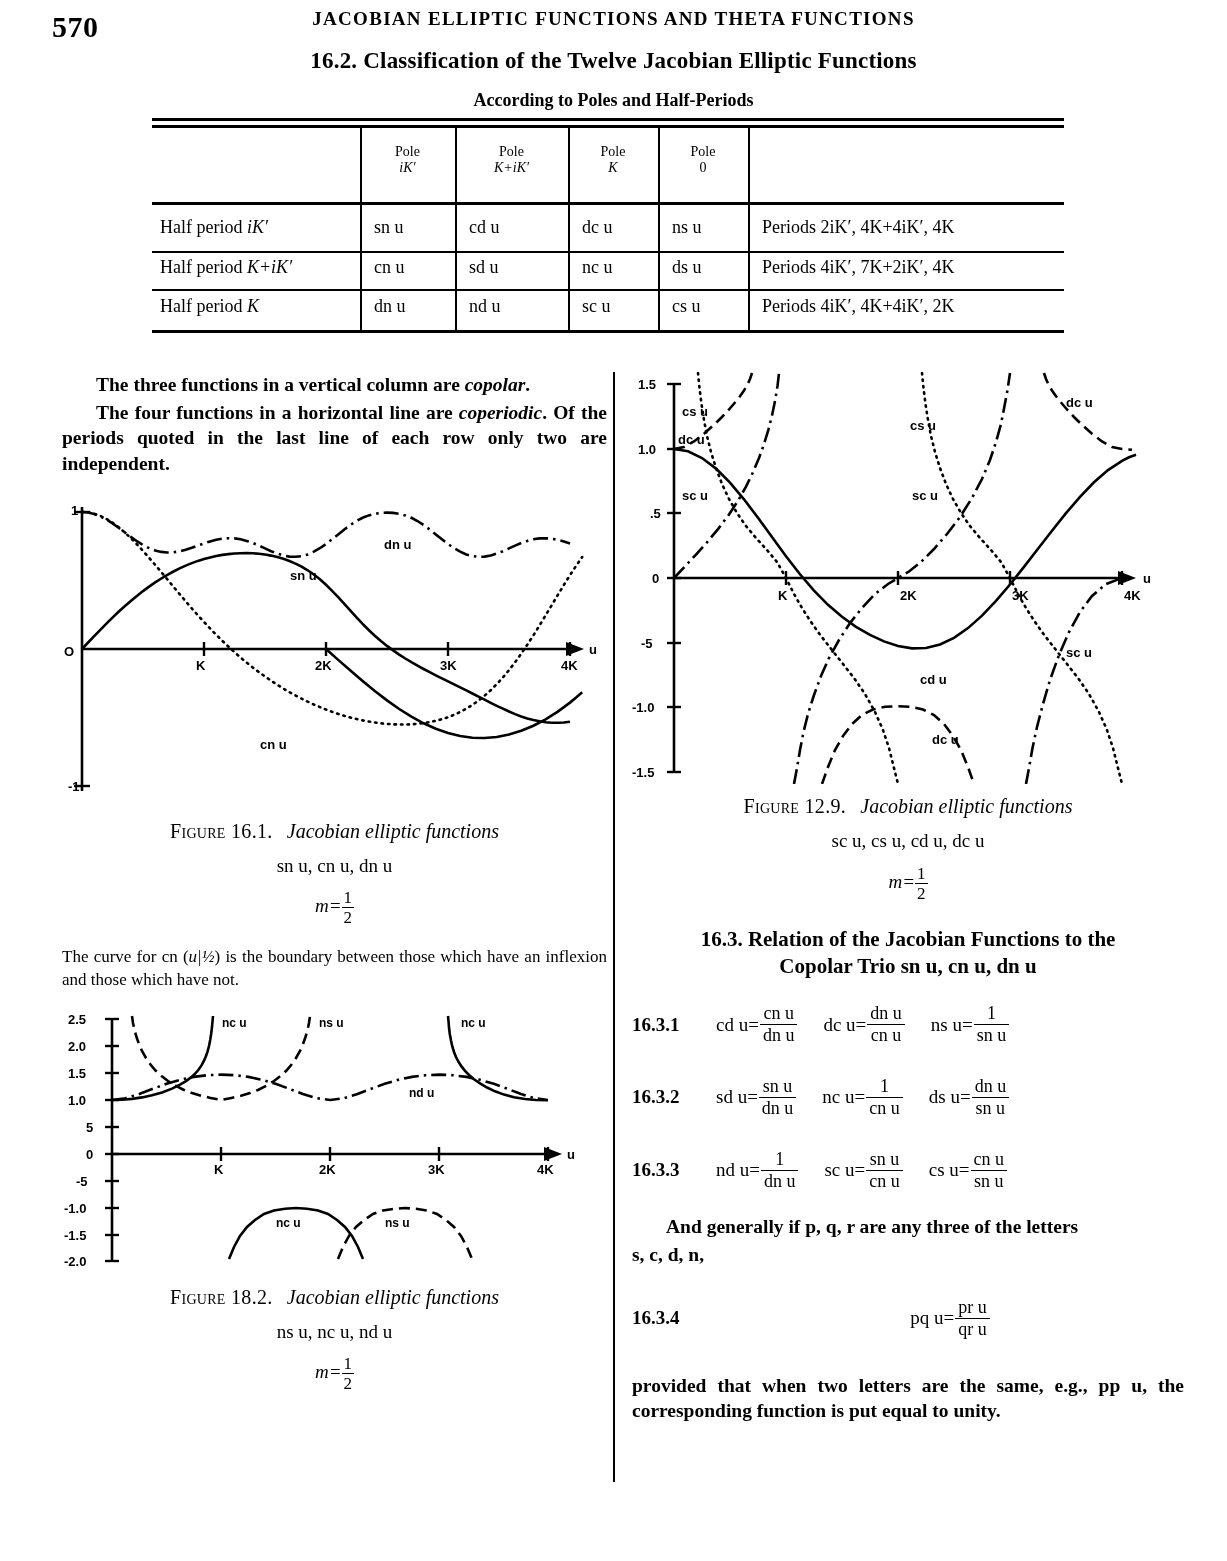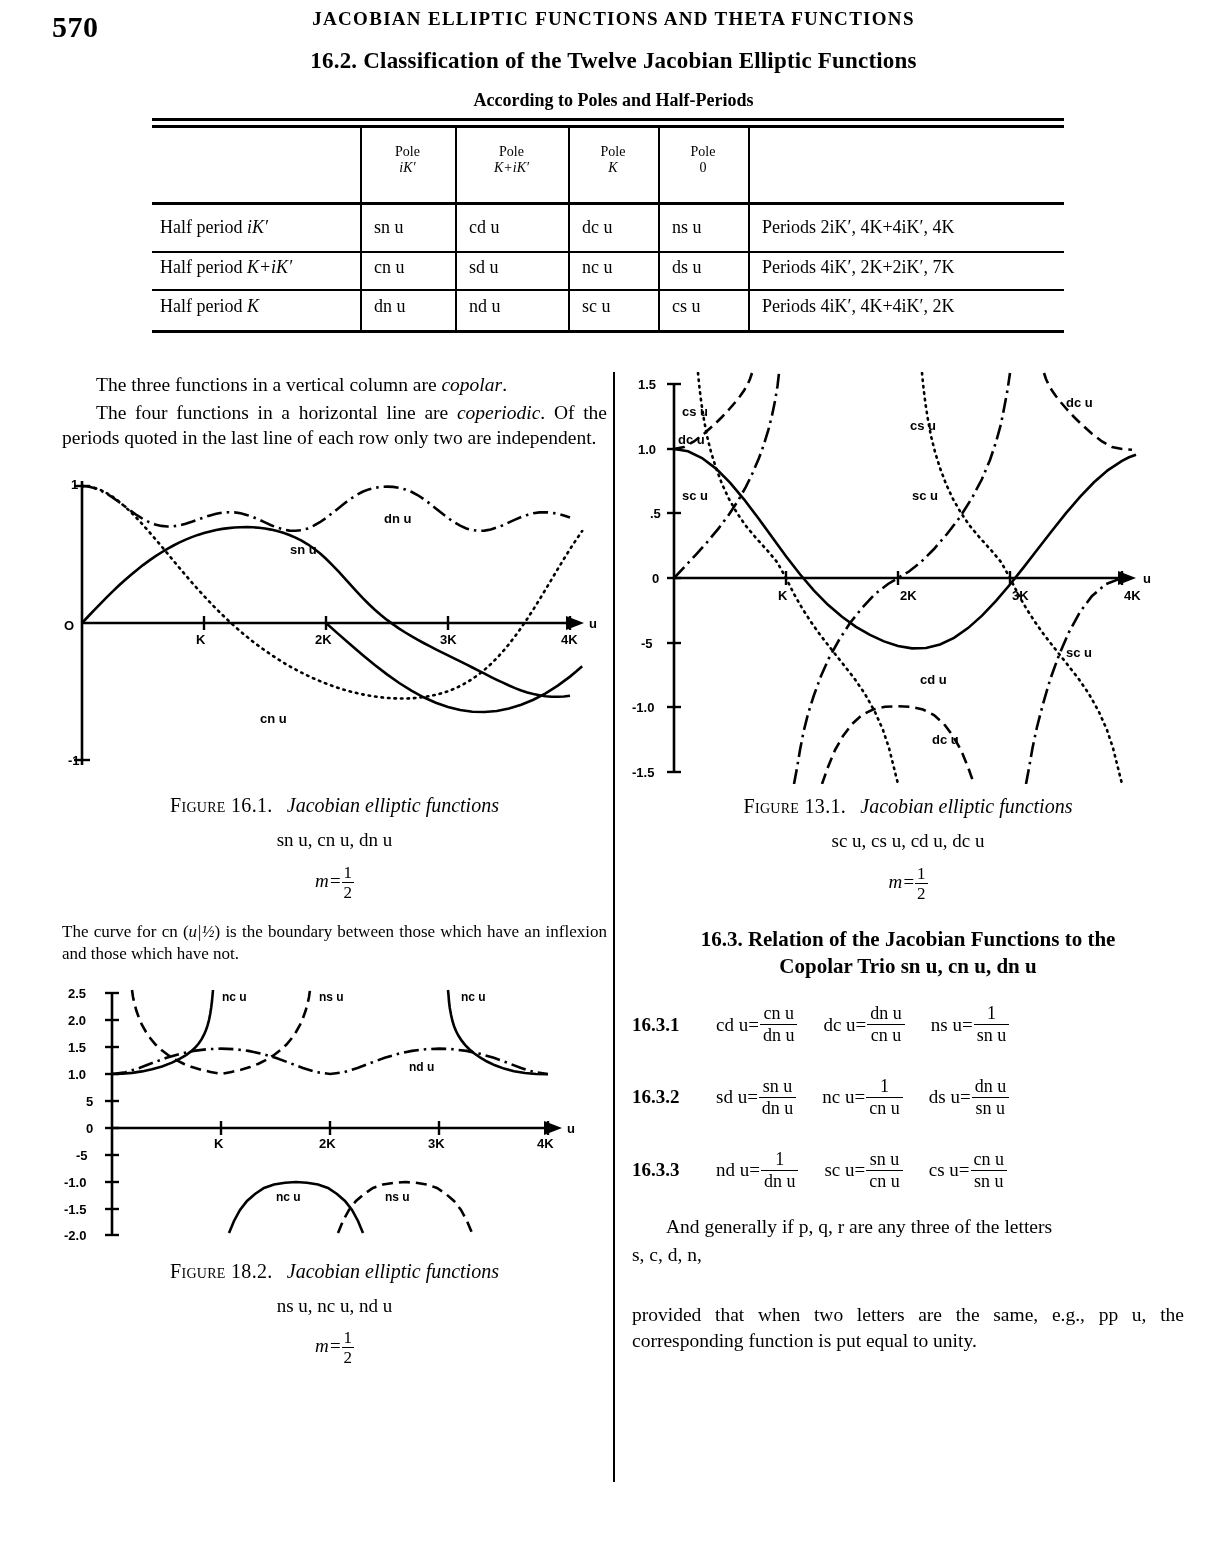--- a/index.html
+++ b/index.html
@@ -26,21 +26,21 @@
   .rule{position:absolute;background:#000;}
   .tbl-cell{position:absolute;font-size:18px;}
   .ital{font-style:italic;}
   .tbl-head{text-align:center;line-height:1.12;font-size:14px;}
 
   
   .colL{position:absolute;left:62px;top:372px;width:545px;}
   .colR{position:absolute;left:632px;top:372px;width:552px;}
   .vrule{position:absolute;left:613px;top:372px;width:2px;height:1110px;background:#000;}
 
-  .para{font-size:19.5px;line-height:1.32;text-align:justify;margin:0 0 2px 0;}
+  .para{font-size:19.5px;line-height:1.32;text-align:justify;margin:0 0 2px 0;font-weight:bold;}
   .para.ind{text-indent:34px;}
   .it{font-style:italic;}
 
   .small{font-size:17px;line-height:1.3;text-align:justify;}
 
   
   .cap{width:100%;text-align:center;font-size:19px;line-height:1.45;}
   .cap .fg{font-variant:small-caps;font-size:20px;letter-spacing:.3px;}
   .cap .ci{font-style:italic;font-size:20px;}
   .frac{display:inline-block;vertical-align:middle;text-align:center;line-height:1.0;}
@@ -119,21 +119,21 @@
     <div class="tbl-cell" style="left:317px;top:99px;"><span>cd u</span></div>
     <div class="tbl-cell" style="left:430px;top:99px;"><span>dc u</span></div>
     <div class="tbl-cell" style="left:520px;top:99px;"><span>ns u</span></div>
     <div class="tbl-cell" style="left:610px;top:99px;">Periods 2iK′, 4K+4iK′, 4K</div>
 
     <div class="tbl-cell" style="left:8px;top:139px;text-align:right;"><span>Half period </span><span class="ital">K+iK′</span></div>
     <div class="tbl-cell" style="left:222px;top:139px;"><span>cn u</span></div>
     <div class="tbl-cell" style="left:317px;top:139px;"><span>sd u</span></div>
     <div class="tbl-cell" style="left:430px;top:139px;"><span>nc u</span></div>
     <div class="tbl-cell" style="left:520px;top:139px;"><span>ds u</span></div>
-    <div class="tbl-cell" style="left:610px;top:139px;">Periods 4iK′, 2K+2iK′, 7K</div>
+    <div class="tbl-cell" style="left:610px;top:139px;">Periods 4iK′, 7K+2iK′, 4K</div>
 
     <div class="tbl-cell" style="left:8px;top:178px;"><span>Half period </span><span class="ital">K</span></div>
     <div class="tbl-cell" style="left:222px;top:178px;"><span>dn u</span></div>
     <div class="tbl-cell" style="left:317px;top:178px;"><span>nd u</span></div>
     <div class="tbl-cell" style="left:430px;top:178px;"><span>sc u</span></div>
     <div class="tbl-cell" style="left:520px;top:178px;"><span>cs u</span></div>
     <div class="tbl-cell" style="left:610px;top:178px;">Periods 4iK′, 4K+4iK′, 2K</div>
   </div>
 
   <div class="vrule"></div>
@@ -326,21 +326,21 @@
         <text class="lbl" x="278" y="58">cs u</text>
         <text class="lbl" x="434" y="35">dc u</text>
         <text class="lbl" x="280" y="128">sc u</text>
         <text class="lbl" x="288" y="312">cd u</text>
         <text class="lbl" x="300" y="372">dc u</text>
         <text class="lbl" x="434" y="285">sc u</text>
       </svg>
     </div>
 
     <div class="cap" style="margin-top:8px;">
-      <span class="fg">Figure 13.1.</span>
+      <span class="fg">Figure 12.9.</span>
       &nbsp;&nbsp;<span class="ci">Jacobian elliptic functions</span>
       <div style="margin-top:6px;"><span>sc u, cs u, cd u, dc u</span></div>
       <div style="margin-top:10px;">
         <span style="font-style:italic;font-size:19px;">m=</span><span class="frac"><span class="n">1</span><span class="d">2</span></span>
       </div>
     </div>
 
     <div class="subhead" style="margin-top:24px;">
       <div>16.3. Relation of the Jacobian Functions to the</div>
       <div>Copolar Trio sn u, cn u, dn u</div>
@@ -420,18 +420,30 @@
               <span class="n">cn u</span>
               <span class="d">sn u</span>
             </span>
           </span>
       </div>
     </div>
 
     <p class="para ind" style="margin-top:24px;"><span>And generally if p, q, r are any three of the letters</span></p>
     <p class="para" style="margin:0;"><span>s, c, d, n,</span></p>
 
+    <div class="eqrow" style="margin-top:30px;">
+      <span class="eqnum">16.3.4</span>
+      <span style="flex:1;display:flex;justify-content:center;">
+        <span class="eqitem" style="margin-right:0;">
+            <span class="lhs">pq u=</span>
+            <span class="eqfr">
+              <span class="n">pr u</span>
+              <span class="d">qr u</span>
+            </span>
+          </span>
+      </span>
+    </div>
 
     <p class="para" style="margin-top:34px;"><span>provided that when two letters are the same, e.g., pp u, the corresponding function is put equal to unity.</span></p>
 
   </div>
 
 </div>
 
 </body></html>

